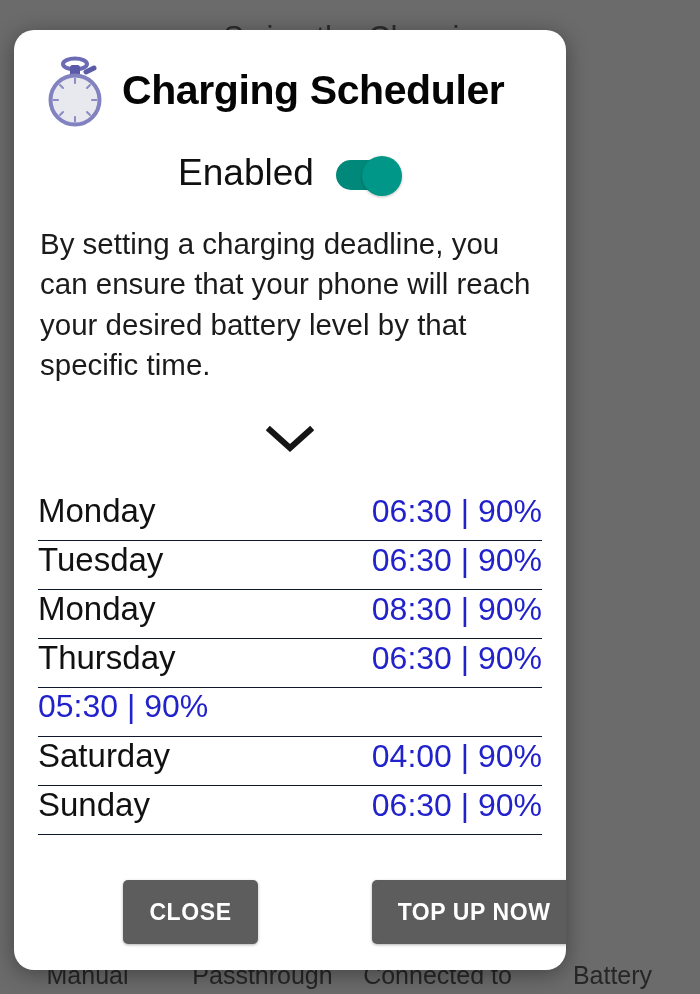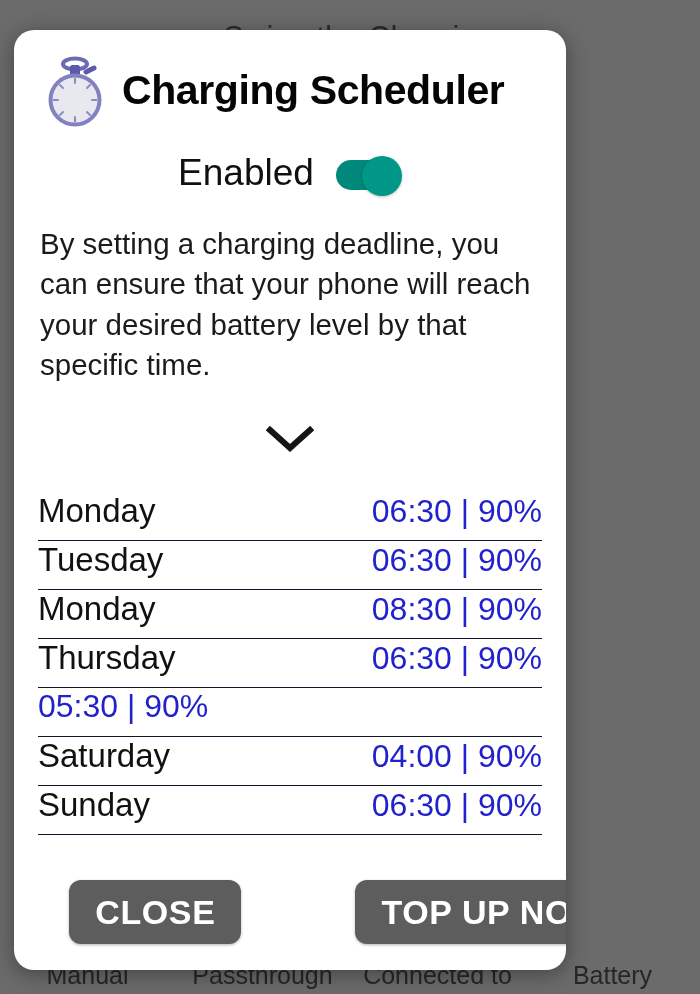--- a/index.html
+++ b/index.html
@@ -183,23 +183,23 @@
     bottom: 26px;
     width: 672px;
     display: flex;
     justify-content: center;
     gap: 114px;
   }
   .btn {
     background: #5d5d5d;
     color: #ffffff;
     border: none;
-    border-radius: 12px;
+    border-radius: 5px;
     font-family: "Liberation Sans", sans-serif;
-    font-size: 34px;
+    font-size: 23px;
     font-weight: bold;
     letter-spacing: 0.6px;
     padding: 0 26px;
     height: 64px;
     line-height: 64px;
     cursor: pointer;
     box-shadow: 0 1px 3px rgba(0,0,0,0.3);
     white-space: nowrap;
   }
 </style>

